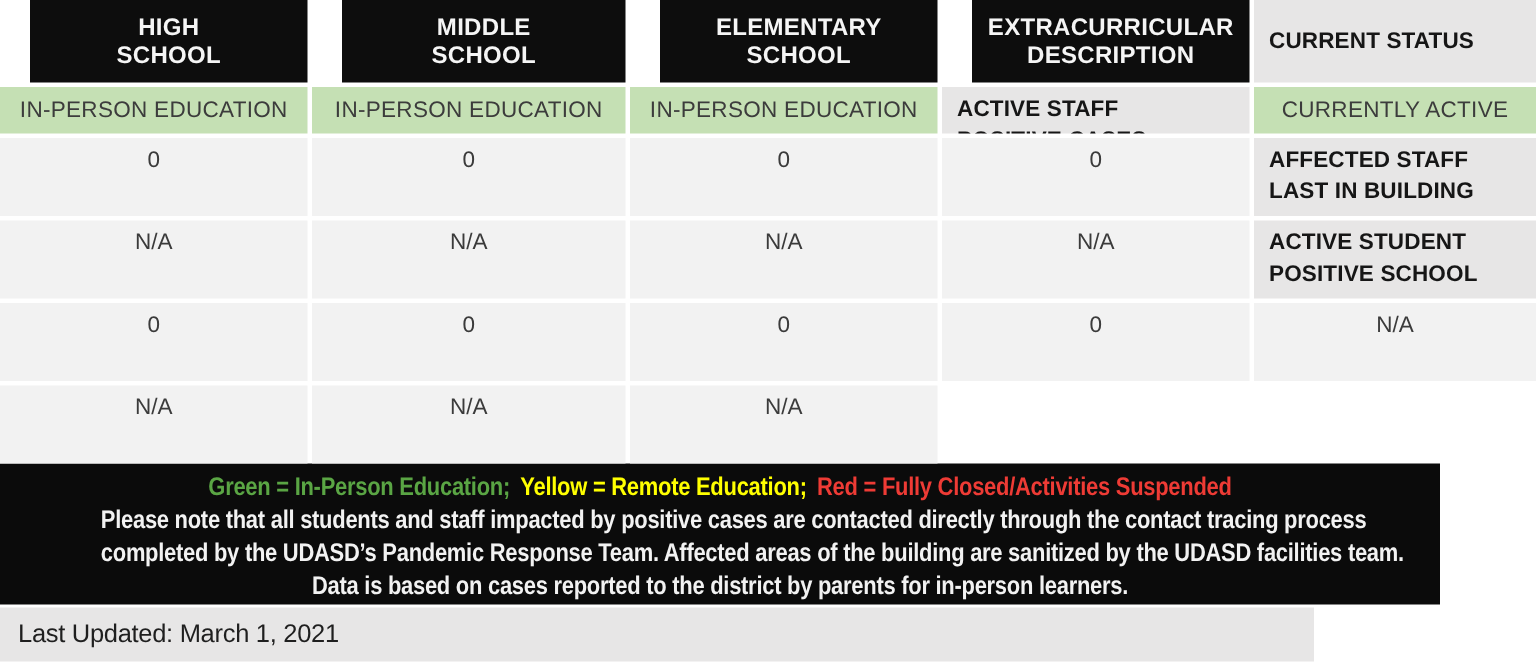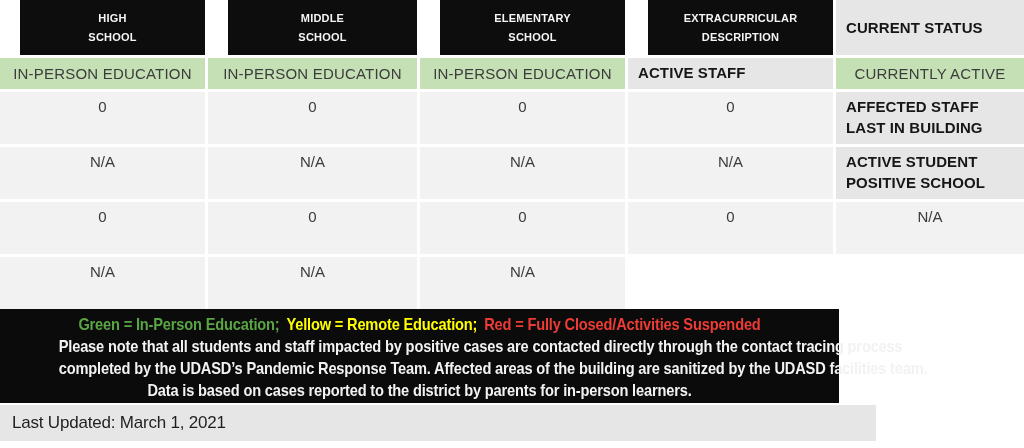--- a/index.html
+++ b/index.html
@@ -22,21 +22,21 @@
     gap: 3px;
     width: 1024px;
     background: #ffffff;
   }
   .cell { overflow: hidden; }
 
   .head {
     background: #0d0d0d;
     color: #f5f5f5;
     font-weight: bold;
-    font-size: 11px;
+    font-size: 16px;
     line-height: 19px;
     display: flex;
     align-items: center;
     justify-content: center;
     text-align: center;
     white-space: pre-line;
     letter-spacing: 0.2px;
     margin-left: 20px;
   }
   .head.desc {
@@ -71,21 +71,21 @@
   .value-cell {
     background: #f2f2f2;
     color: #3b3b3b;
     font-size: 15px;
     text-align: center;
     padding-top: 6px;
   }
 
   
   .band {
-    width: 839px;
+    width: 960px;
     height: 94px;
     background: #0b0b0b;
     padding-top: 5px;
   }
   .band-line {
     color: #f2f2f2;
     font-weight: bold;
     font-size: 17px;
     line-height: 22px;
     text-align: center;

